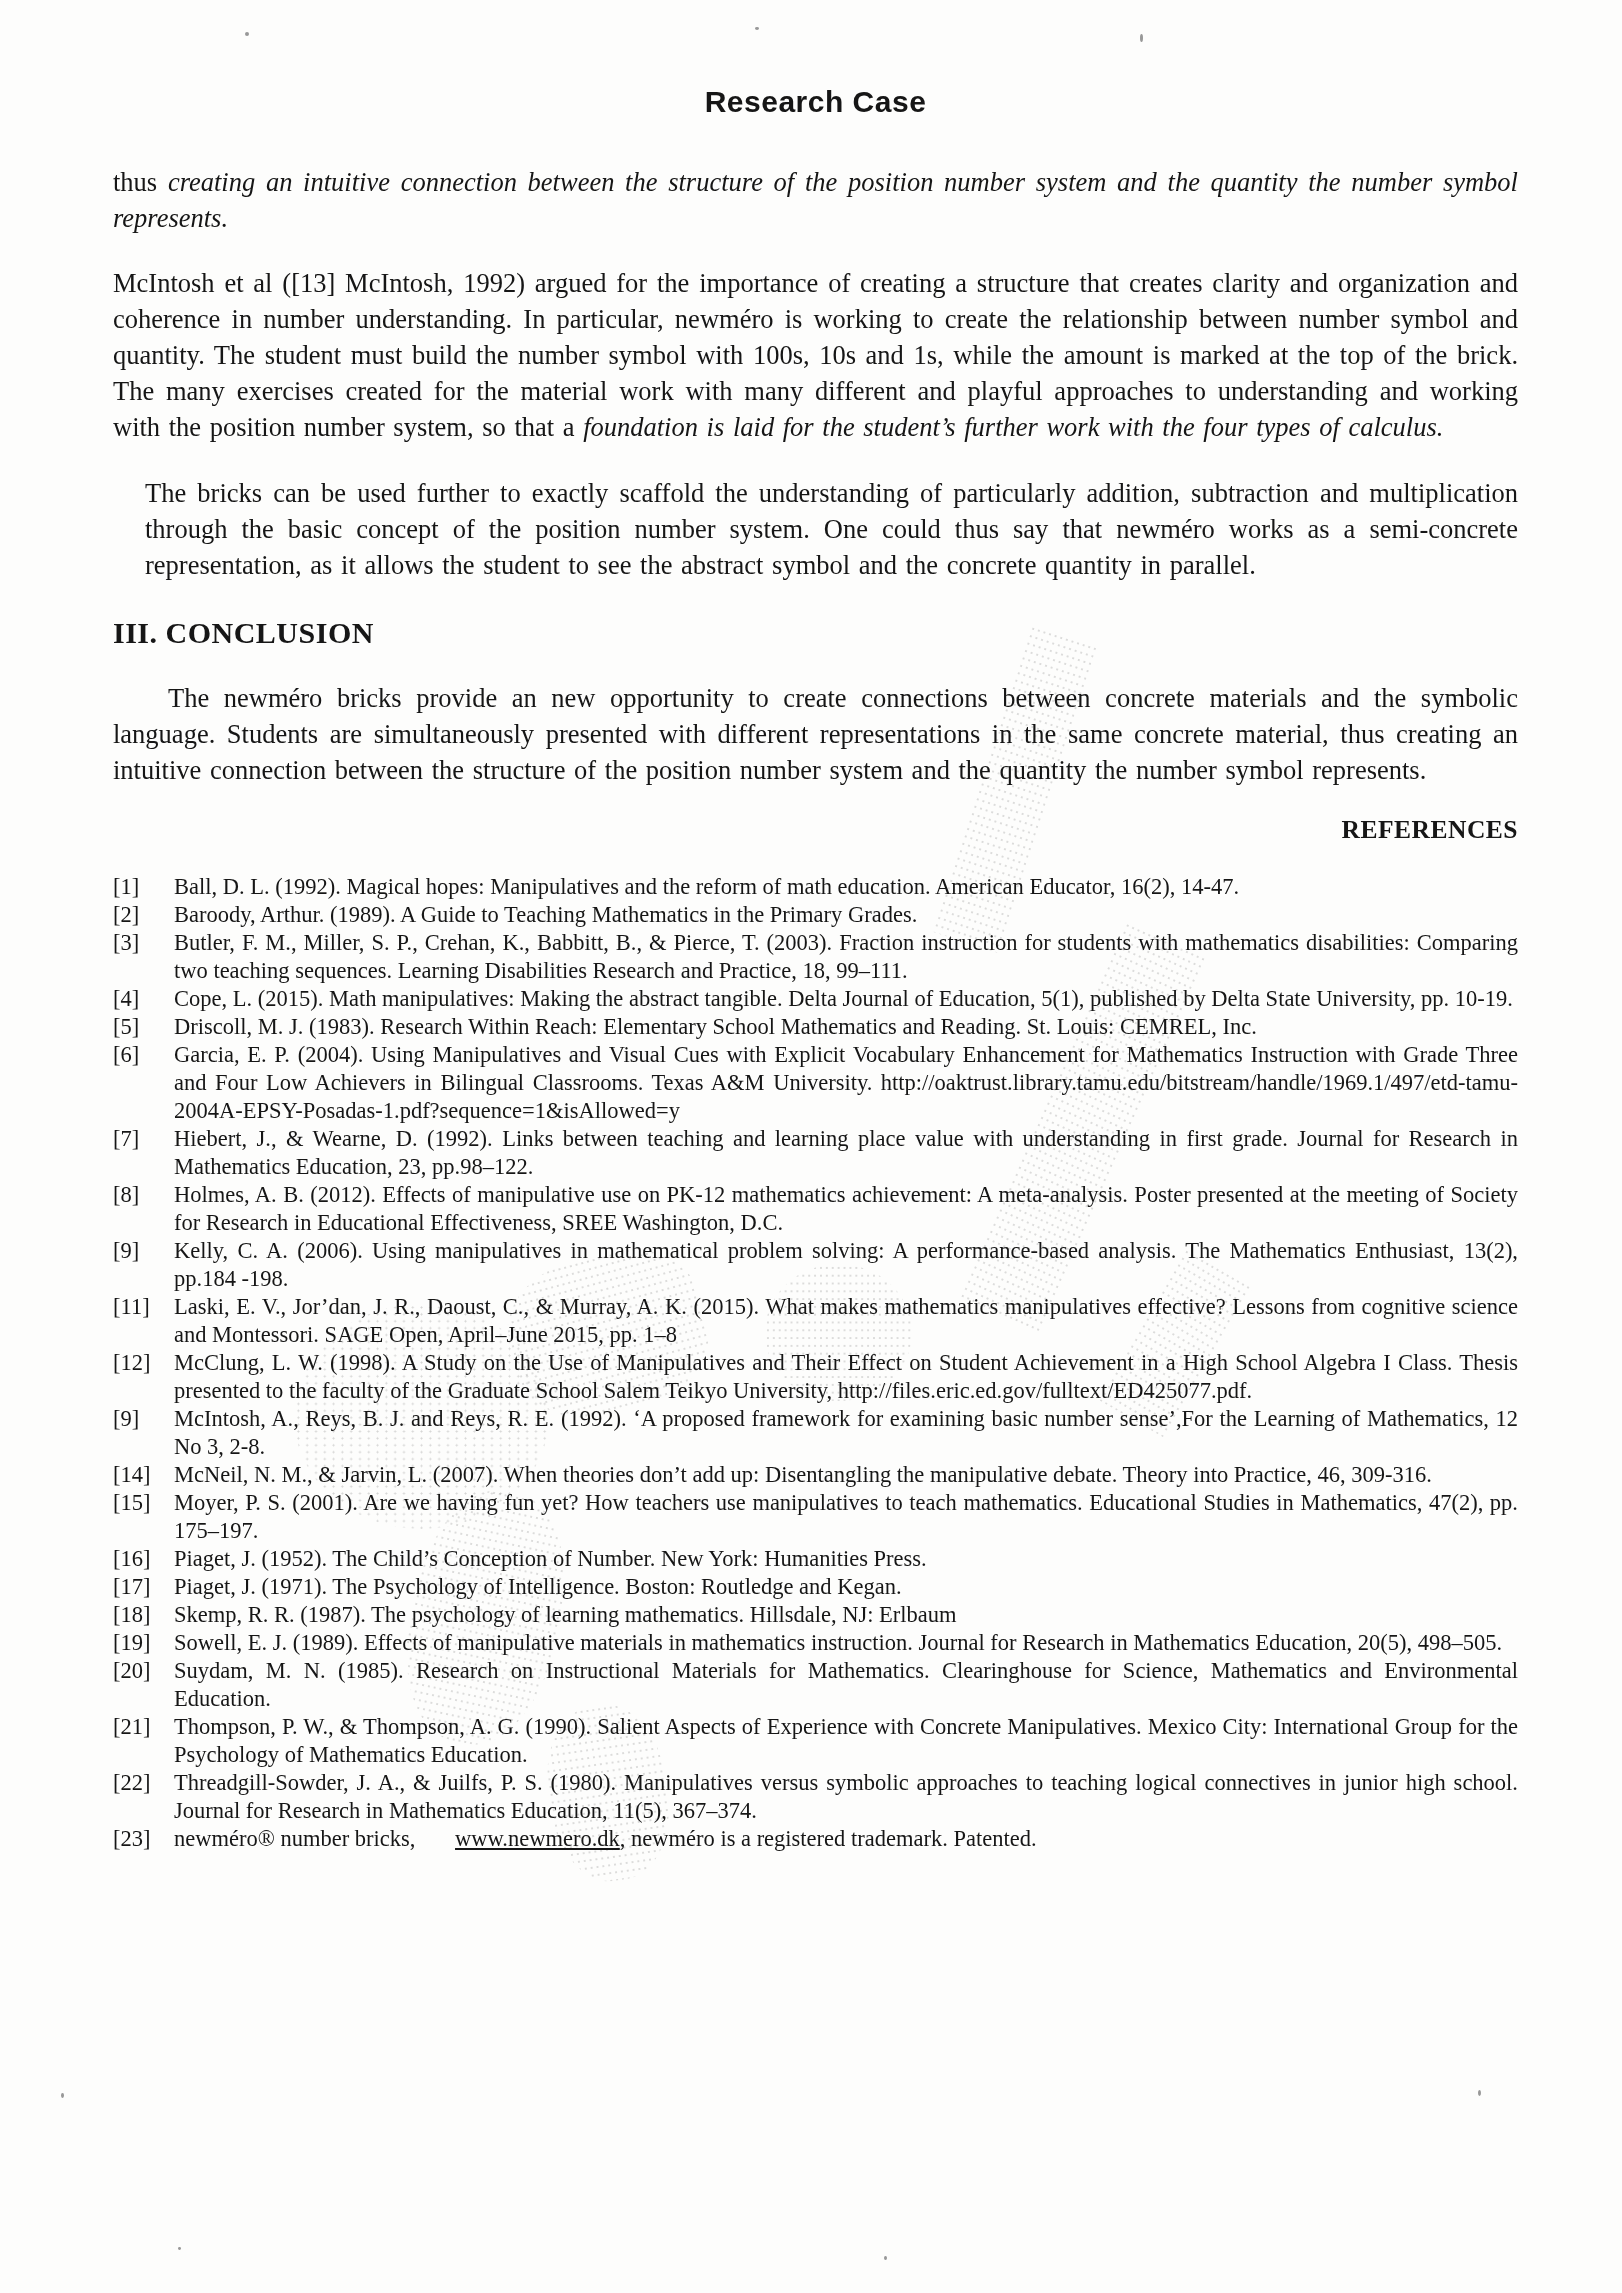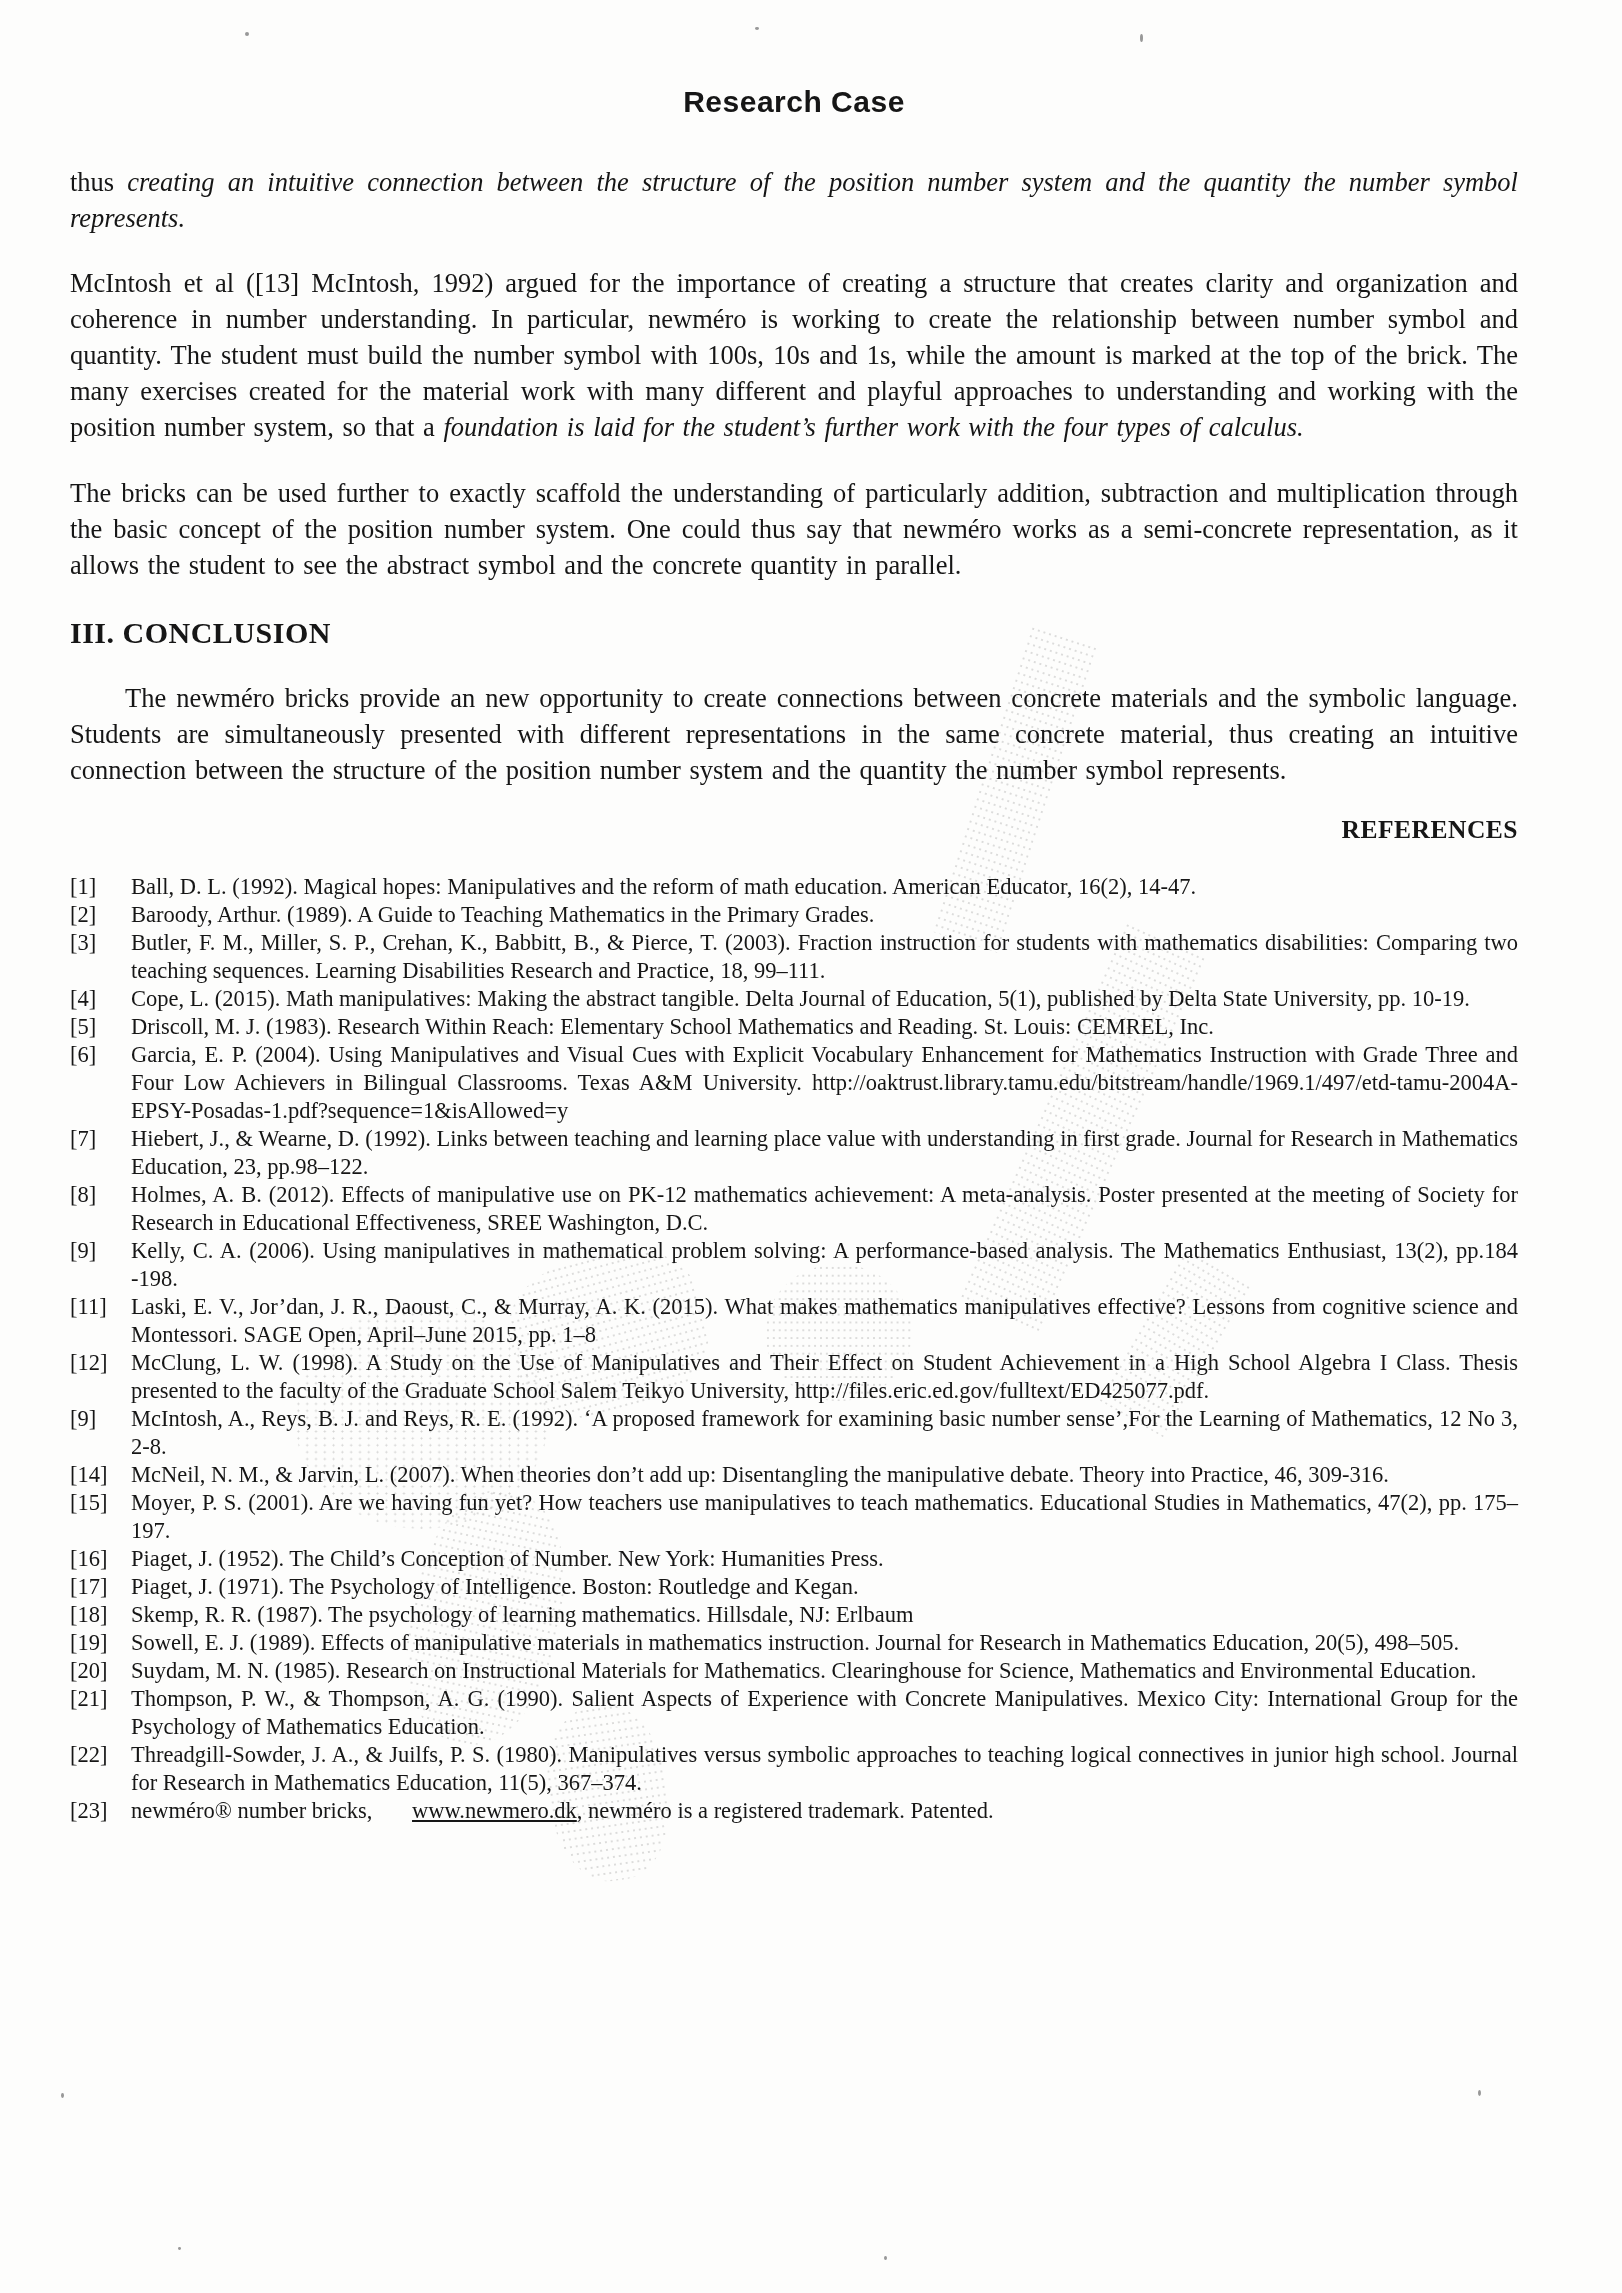--- a/index.html
+++ b/index.html
@@ -8,41 +8,41 @@
     width: 1622px;
     height: 2294px;
     margin: 0 auto;
     background: #fdfdfc;
     color: #161616;
     font-family: "Liberation Serif", "DejaVu Serif", serif;
     overflow: hidden;
   }
   .content {
     position: relative;
-    padding: 84px 104px 0 70px;
+    padding: 84px 104px 0 113px;
     z-index: 2;
   }
   .doc-title {
     font-family: "Liberation Sans", "DejaVu Sans", sans-serif;
     font-weight: 700;
     font-size: 30px;
     line-height: 35px;
     text-align: center;
     letter-spacing: 0.5px;
   }
   .para {
     font-size: 26.5px;
     line-height: 36px;
     text-align: justify;
     margin: 0;
     word-spacing: 2px;
   }
   .p1 { margin-top: 45px; }
   .p2 { margin-top: 29px; }
-  .p3 { margin-top: 30px; }
+  .p3 { margin-top: 30px; margin-left: 32px; }
   .h-conclusion {
     margin: 29px 0 0 0;
     font-size: 30px;
     line-height: 41px;
     font-weight: 700;
     text-align: left;
     letter-spacing: 0.5px;
   }
   .p-conclusion { margin-top: 26.5px; text-indent: 55px; }
   .h-references {

